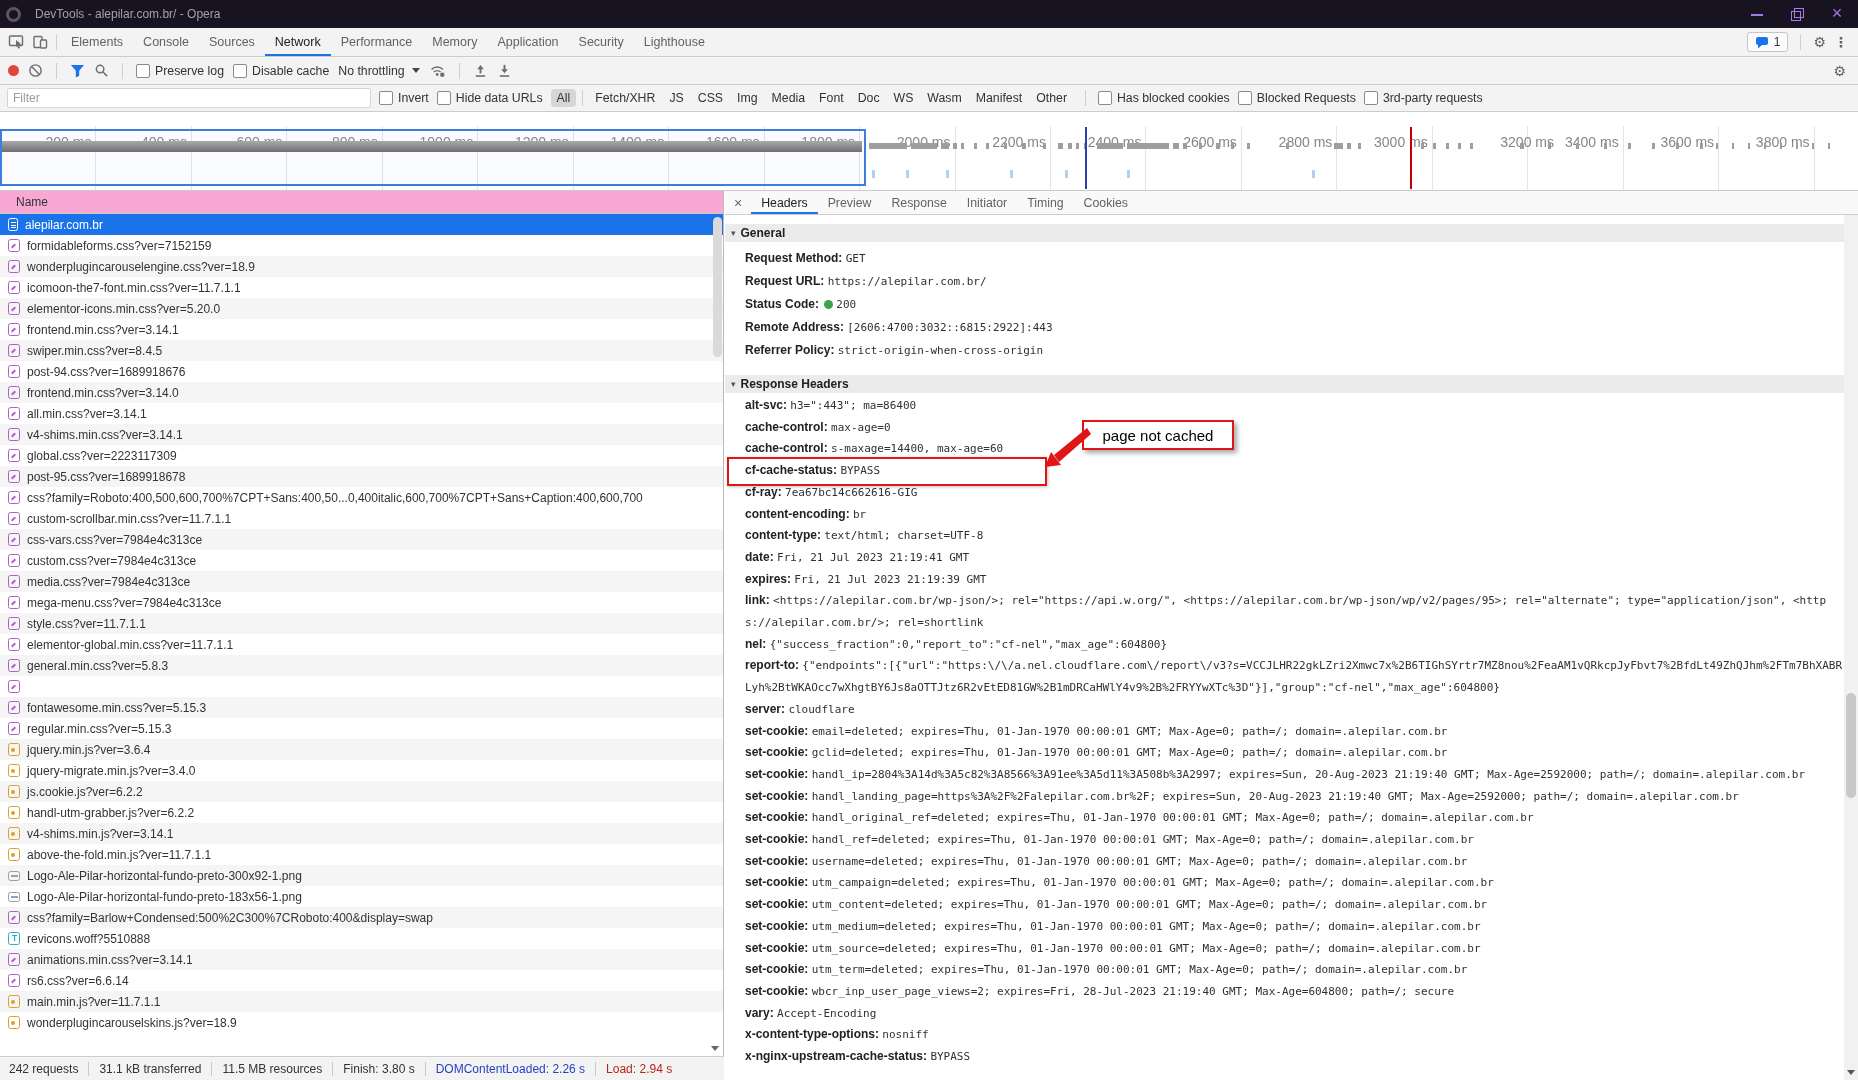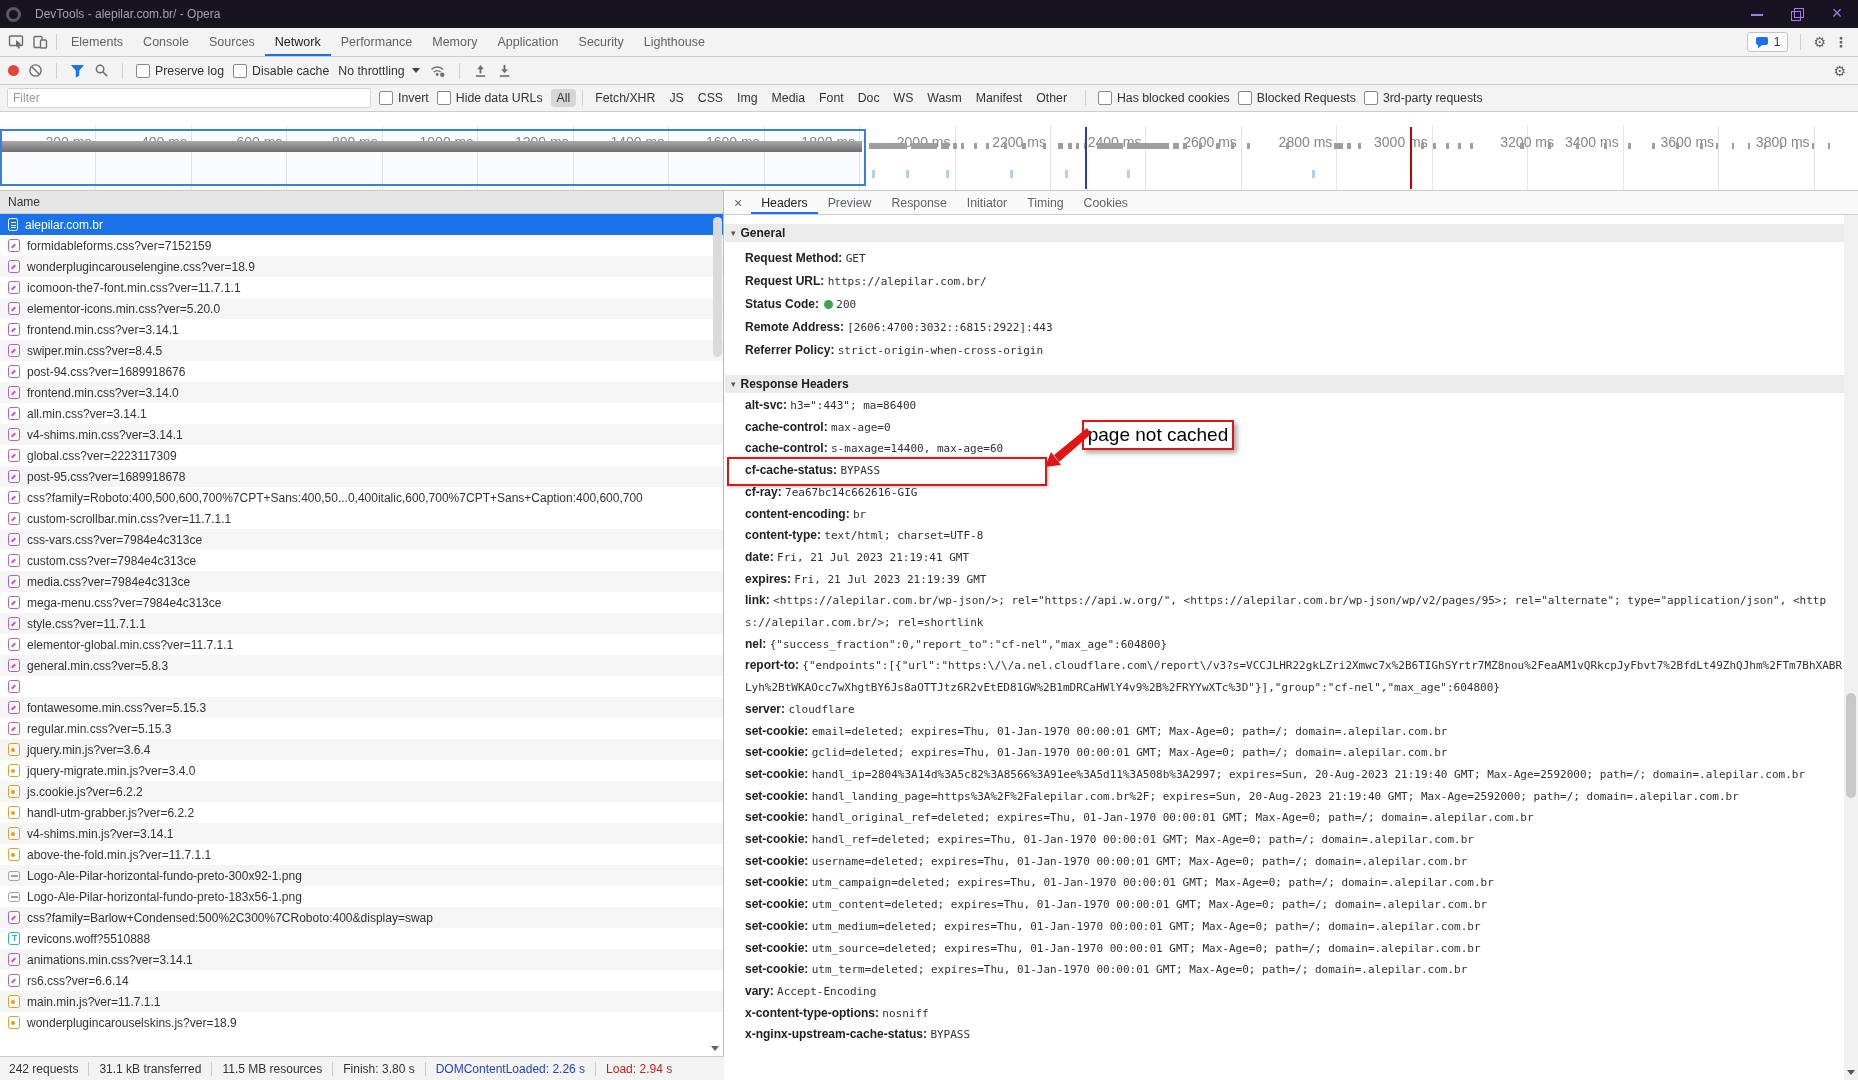--- a/index.html
+++ b/index.html
@@ -49,21 +49,21 @@
   .tick-label{position:absolute;top:2px;width:76px;text-align:right;font-size:14px;color:#868686;margin-top:20px;}
   .tsel{position:absolute;left:0;top:17px;width:866px;height:57px;border:2px solid #3d7edb;background:rgba(61,126,219,0.03);box-sizing:border-box;}
   .tbar-main{position:absolute;left:2px;top:29px;width:860px;height:11px;background:linear-gradient(#a9a9a9,#6f6f6f);}
   .tbar{position:absolute;top:31px;height:6px;background:#9e9e9e;}
   .tsub{position:absolute;top:58px;height:8px;width:3px;background:#b5d0ec;}
   .vline{position:absolute;top:15px;bottom:1px;width:2px;}
   .vline.dcl{background:#2b3fae;}
   .vline.load{background:#c00000;}
   
   .leftpanel{left:0;top:191px;width:724px;height:865px;border-right:1px solid #b9b9b9;box-sizing:border-box;background:#fff;overflow:hidden;}
-  .name-header{height:23px;background:#e5e5e5;border-bottom:1px solid #ccc;display:flex;align-items:center;padding-left:8px;color:#333;box-sizing:border-box;}
+  .name-header{height:23px;background:#f9a8d4;border-bottom:1px solid #ccc;display:flex;align-items:center;padding-left:16px;color:#333;box-sizing:border-box;}
   .row{height:21px;display:flex;align-items:center;padding:0 8px;white-space:nowrap;overflow:hidden;}
   .row.alt{background:#f5f5f5;}
   .row.selrow{background:#1a73e8;color:#fff;}
   .fic{display:inline-block;width:12px;height:13px;margin-right:7px;border:1.5px solid;border-radius:2.5px;
        position:relative;flex:none;box-sizing:border-box;}
   .fic::after{content:"";position:absolute;}
   .fic.css{border-color:#b05fc4;}
   .fic.css::after{left:2px;top:5px;width:5px;height:2px;background:#b05fc4;transform:rotate(-45deg);}
   .fic.js{border-color:#dba02c;}
   .fic.js::after{left:2px;top:4px;width:4px;height:4px;border-radius:50%;background:#dba02c;}
@@ -100,21 +100,21 @@
   .gen-row{line-height:22px;white-space:nowrap;}
   .resp-rows{padding:2px 0 0 20px;}
   .resp-row{line-height:21.7px;position:relative;word-break:break-all;}
   .hname{font-weight:bold;color:#222;font-size:12px;}
   .hval{font-family:"DejaVu Sans Mono",monospace;font-size:11px;color:#303030;}
   .dot-green{display:inline-block;width:9px;height:9px;border-radius:50%;background:#3fa34d;margin:0 3px -1px 2px;}
   .hl-box{position:absolute;left:-18px;top:-3px;width:316px;height:25px;border:2px solid #e01515;
           box-shadow:1px 1px 3px rgba(0,0,0,.25);pointer-events:none;}
   
   .annot-label{position:absolute;left:357px;top:205px;width:152px;height:30px;border:2px solid #e01515;background:#fff;
-               display:flex;align-items:center;justify-content:center;font-size:19px;color:#000;
+               display:flex;align-items:center;justify-content:center;font-size:15px;color:#000;
                box-shadow:3px 3px 5px rgba(0,0,0,.35);box-sizing:border-box;}
   .annot-arrow{position:absolute;left:316px;top:212px;}
   
   .vscroll{position:absolute;right:0;top:215px;bottom:0;width:14px;background:#f1f1f1;}
   .vthumb{position:absolute;left:2px;top:478px;width:10px;height:105px;background:#c8c8c8;border-radius:5px;}
   .vscroll-arrow{position:absolute;left:3px;bottom:5px;width:0;height:0;
       border-left:4px solid transparent;border-right:4px solid transparent;border-top:5px solid #555;}
   svg{display:block;}
 </style>
 </head>
@@ -594,20 +594,21 @@
           <div class="resp-row"><span class="hname">set-cookie: </span><span class="hval">handl_ip=2804%3A14d%3A5c82%3A8566%3A91ee%3A5d11%3A508b%3A2997; expires=Sun, 20-Aug-2023 21:19:40 GMT; Max-Age=2592000; path=/; domain=.alepilar.com.br</span></div>
           <div class="resp-row"><span class="hname">set-cookie: </span><span class="hval">handl_landing_page=https%3A%2F%2Falepilar.com.br%2F; expires=Sun, 20-Aug-2023 21:19:40 GMT; Max-Age=2592000; path=/; domain=.alepilar.com.br</span></div>
           <div class="resp-row"><span class="hname">set-cookie: </span><span class="hval">handl_original_ref=deleted; expires=Thu, 01-Jan-1970 00:00:01 GMT; Max-Age=0; path=/; domain=.alepilar.com.br</span></div>
           <div class="resp-row"><span class="hname">set-cookie: </span><span class="hval">handl_ref=deleted; expires=Thu, 01-Jan-1970 00:00:01 GMT; Max-Age=0; path=/; domain=.alepilar.com.br</span></div>
           <div class="resp-row"><span class="hname">set-cookie: </span><span class="hval">username=deleted; expires=Thu, 01-Jan-1970 00:00:01 GMT; Max-Age=0; path=/; domain=.alepilar.com.br</span></div>
           <div class="resp-row"><span class="hname">set-cookie: </span><span class="hval">utm_campaign=deleted; expires=Thu, 01-Jan-1970 00:00:01 GMT; Max-Age=0; path=/; domain=.alepilar.com.br</span></div>
           <div class="resp-row"><span class="hname">set-cookie: </span><span class="hval">utm_content=deleted; expires=Thu, 01-Jan-1970 00:00:01 GMT; Max-Age=0; path=/; domain=.alepilar.com.br</span></div>
           <div class="resp-row"><span class="hname">set-cookie: </span><span class="hval">utm_medium=deleted; expires=Thu, 01-Jan-1970 00:00:01 GMT; Max-Age=0; path=/; domain=.alepilar.com.br</span></div>
           <div class="resp-row"><span class="hname">set-cookie: </span><span class="hval">utm_source=deleted; expires=Thu, 01-Jan-1970 00:00:01 GMT; Max-Age=0; path=/; domain=.alepilar.com.br</span></div>
           <div class="resp-row"><span class="hname">set-cookie: </span><span class="hval">utm_term=deleted; expires=Thu, 01-Jan-1970 00:00:01 GMT; Max-Age=0; path=/; domain=.alepilar.com.br</span></div>
+          <div class="resp-row"><span class="hname">set-cookie: </span><span class="hval">wbcr_inp_user_page_views=2; expires=Fri, 28-Jul-2023 21:19:40 GMT; Max-Age=604800; path=/; secure</span></div>
           <div class="resp-row"><span class="hname">vary: </span><span class="hval">Accept-Encoding</span></div>
           <div class="resp-row"><span class="hname">x-content-type-options: </span><span class="hval">nosniff</span></div>
           <div class="resp-row"><span class="hname">x-nginx-upstream-cache-status: </span><span class="hval">BYPASS</span></div>
         </div>
       <div class="annot-label">
         <span>page not cached</span>
       </div>
       <svg class="annot-arrow" width="56" height="46" viewBox="0 0 56 46">
         <polygon points="46,1 50,7 18,35 13,28" fill="#e01515"></polygon>
         <polygon points="4,40 10,25 20,38" fill="#e01515"></polygon>

